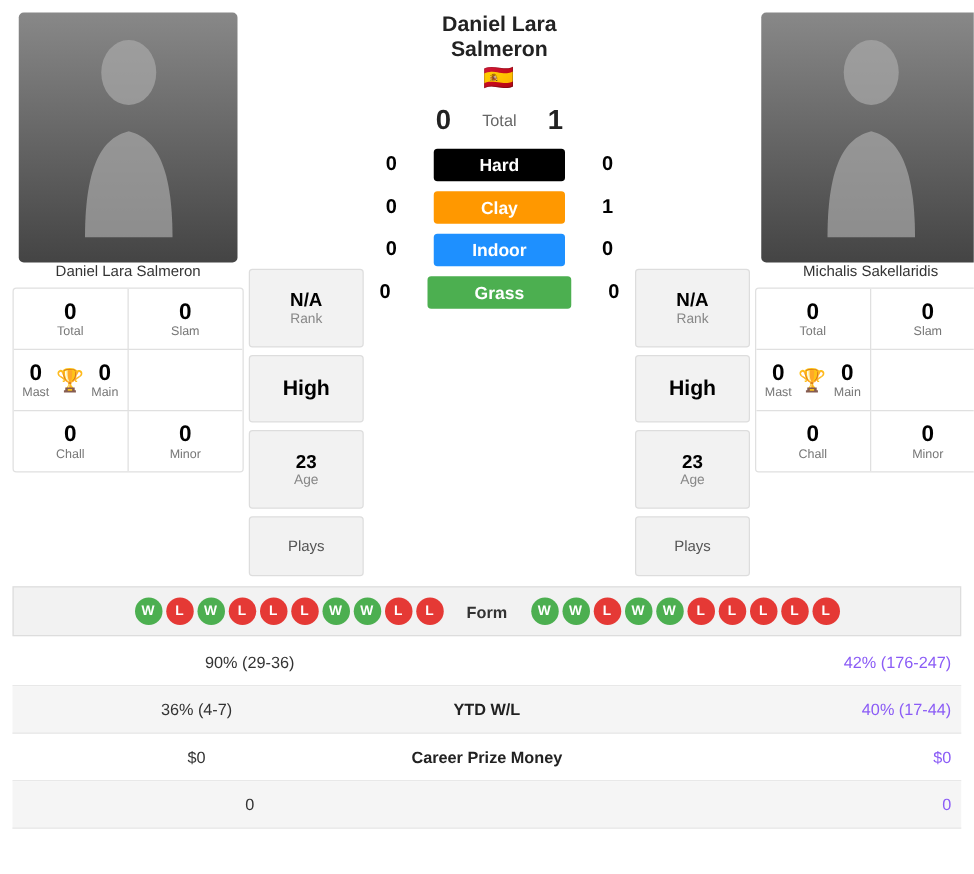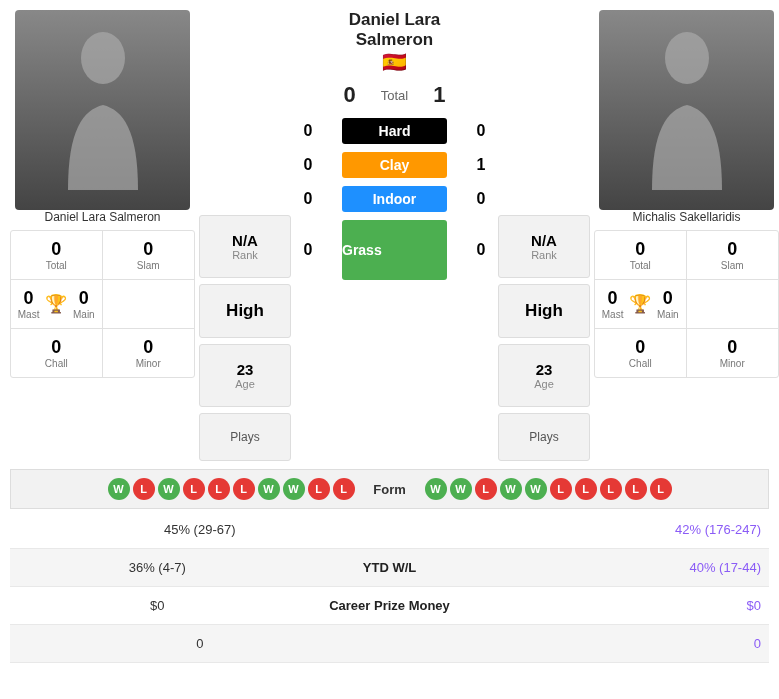--- a/index.html
+++ b/index.html
@@ -118,21 +118,21 @@
           <div style="width:105px; text-align:center; padding:5px 0; border-radius:3px; font-size:14px; font-weight:bold; color:#fff; background:#FF9800;">Clay</div>
           <div style="font-size:16px; font-weight:bold; width:18px; text-align:center;">1</div>
         </div>
         <div style="display:flex; align-items:center; justify-content:center; gap:25px;">
           <div style="font-size:16px; font-weight:bold; width:18px; text-align:center;">0</div>
           <div style="width:105px; text-align:center; padding:5px 0; border-radius:3px; font-size:14px; font-weight:bold; color:#fff; background:#1E90FF;">Indoor</div>
           <div style="font-size:16px; font-weight:bold; width:18px; text-align:center;">0</div>
         </div>
         <div style="display:flex; align-items:center; justify-content:center; gap:25px;">
           <div style="font-size:16px; font-weight:bold; width:18px; text-align:center;">0</div>
-          <div style="width:105px; text-align:left; padding:22px 0; border-radius:3px; font-size:14px; font-weight:bold; color:#fff; background:#4CAF50;">Grass</div>
+          <div style="width:115px; text-align:center; padding:5px 0; border-radius:3px; font-size:14px; font-weight:bold; color:#fff; background:#4CAF50;">Grass</div>
           <div style="font-size:16px; font-weight:bold; width:18px; text-align:center;">0</div>
         </div>
       </div>
     </div>
 
     <div style="width:100px; flex-shrink:0; display:flex; flex-direction:column; gap:6px; padding:0 4px; margin-top: 205px;">
       <div style="background:#f2f2f2; border:1px solid #ddd; border-radius:3px; padding:16px 8px; text-align:center;">
         <div style="font-size:15px; font-weight:bold;">N/A</div>
         <div style="font-size:11px; color:#888;">Rank</div>
       </div>
@@ -214,21 +214,21 @@
         <div class="fb l-badge" style="background: rgb(229, 57, 53);">L</div>
         <div class="fb l-badge" style="background: rgb(229, 57, 53);">L</div>
         <div class="fb l-badge" style="background: rgb(229, 57, 53);">L</div>
         <div class="fb l-badge" style="background: rgb(229, 57, 53);">L</div>
         <div class="fb l-badge" style="background: rgb(229, 57, 53);">L</div>
       </div>
   </div>
 
   <div class="stats-section" id="stats-rows">
       <div class="stat-row">
-    <div class="sr-left">45% (29-67)</div>
+    <div class="sr-left">90% (29-36)</div>
     <div class="sr-right">42% (176-247)</div>
   </div>
       <div class="stat-row">
     <div class="sr-left">36% (4-7)</div>
     <div class="sr-center">YTD W/L</div>
     <div class="sr-right">40% (17-44)</div>
   </div>
       <div class="stat-row">
     <div class="sr-left">$0</div>
     <div class="sr-center">Career Prize Money</div>

